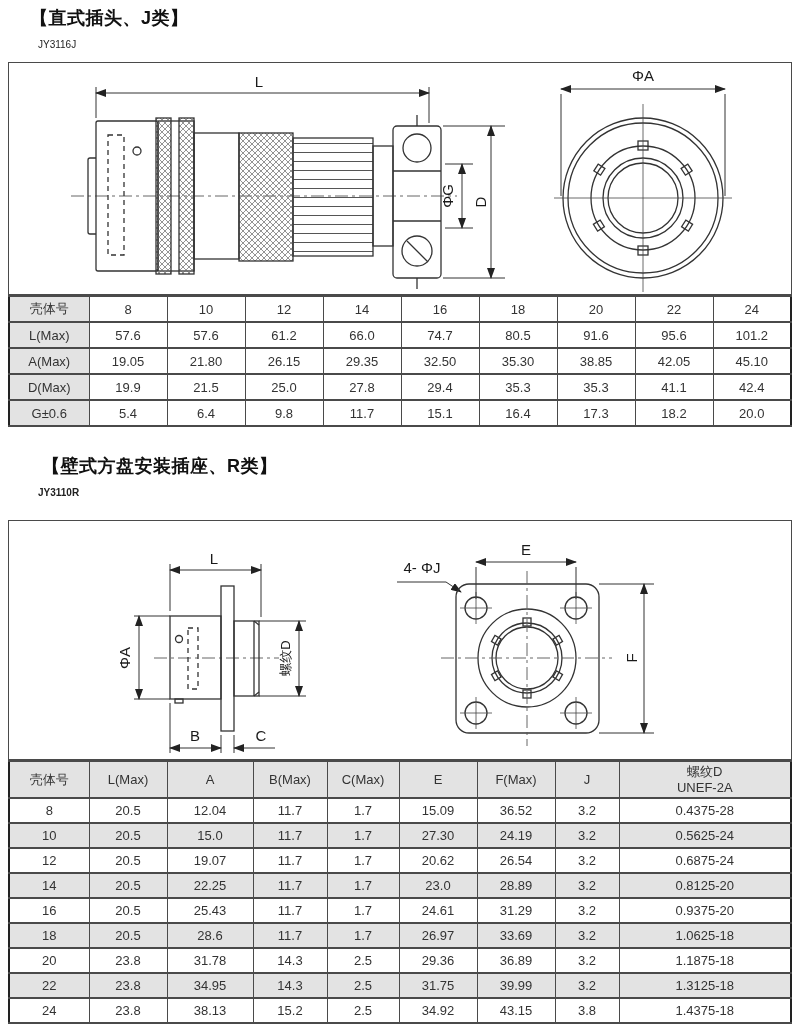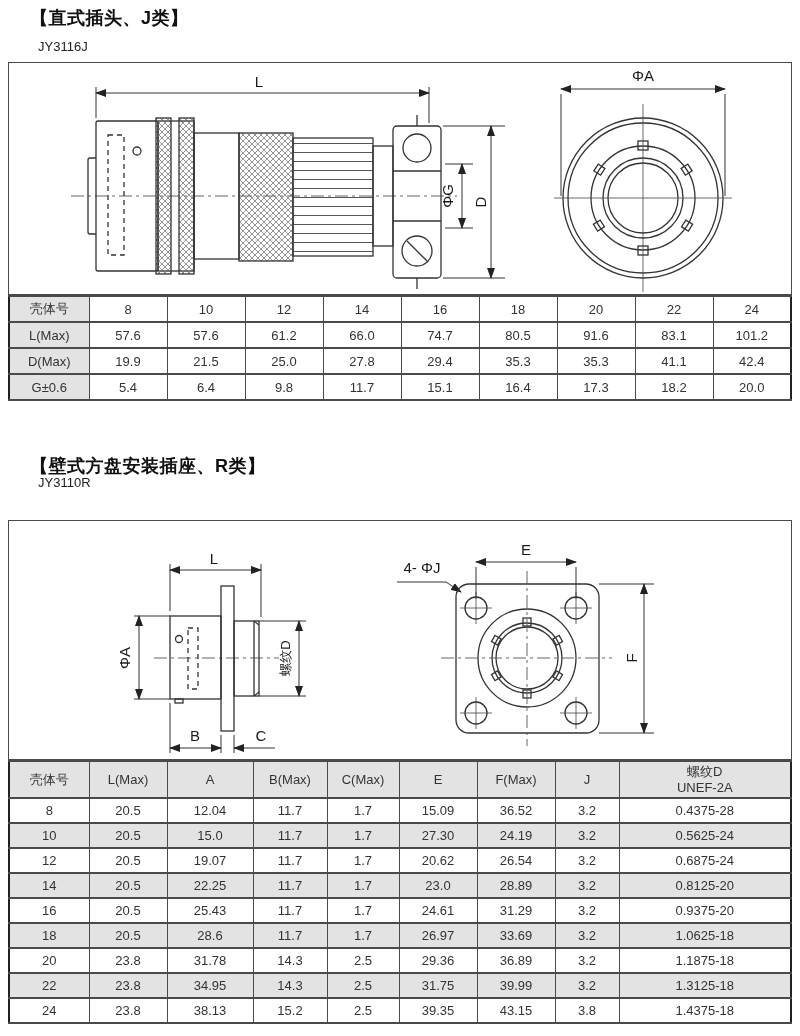--- a/index.html
+++ b/index.html
@@ -1,19 +1,19 @@
 <!DOCTYPE html>
 <html><head>
 <meta charset="utf-8">
 <style>
   html,body{margin:0;padding:0;background:#fff;}
   .page{position:relative;width:800px;height:1036px;background:#ffffff;
         font-family:"Liberation Sans","DejaVu Sans",sans-serif;color:#222;overflow:hidden;}
   .sec-heading{position:absolute;left:30px;margin:0;font-size:18px;font-weight:bold;color:#111;letter-spacing:.5px;}
-  .model{position:absolute;left:38px;font-size:13px;color:#222;}
+  .model{position:absolute;left:38px;font-size:10px;color:#222;}
   .panel{position:absolute;left:8px;width:782px;border:1px solid #4a4a4a;background:#fff;}
   .panel svg{display:block;}
   table{position:absolute;left:8px;width:784px;border-collapse:collapse;table-layout:fixed;
         font-size:13px;color:#333;background:#fff;}
   td,th{border:1px solid #4a4a4a;border-top-width:2px;border-bottom-width:2px;
         text-align:center;font-weight:normal;padding:0;overflow:hidden;white-space:nowrap;}
   table{border:2px solid #222;}
   .t1 td,.t1 th{height:24px;}
   .t2 td{height:23px;}
   .t2 th{height:35px;}
@@ -165,22 +165,34 @@
     </tr>
     <tr>
       <td class="gray">L(Max)</td>
       <td>57.6</td>
       <td>57.6</td>
       <td>61.2</td>
       <td>66.0</td>
       <td>74.7</td>
       <td>80.5</td>
       <td>91.6</td>
-      <td>83.1</td>
+      <td>95.6</td>
       <td>101.2</td>
+    </tr>
+    <tr>
+      <td class="gray">A(Max)</td>
+      <td>19.05</td>
+      <td>21.80</td>
+      <td>26.15</td>
+      <td>29.35</td>
+      <td>32.50</td>
+      <td>35.30</td>
+      <td>38.85</td>
+      <td>42.05</td>
+      <td>45.10</td>
     </tr>
     <tr>
       <td class="gray">D(Max)</td>
       <td>19.9</td>
       <td>21.5</td>
       <td>25.0</td>
       <td>27.8</td>
       <td>29.4</td>
       <td>35.3</td>
       <td>35.3</td>
@@ -195,22 +207,22 @@
       <td>11.7</td>
       <td>15.1</td>
       <td>16.4</td>
       <td>17.3</td>
       <td>18.2</td>
       <td>20.0</td>
     </tr>
   </tbody>
     </table>
 
-  <h2 class="sec-heading" style="top:454px;">【壁式方盘安装插座、R类】</h2>
-  <div class="model" style="top:475px;">JY3110R</div>
+  <h2 class="sec-heading" style="top:454px;margin-left:12px;">【壁式方盘安装插座、R类】</h2>
+  <div class="model" style="top:487px;font-weight:bold;">JY3110R</div>
 
   <div class="panel" style="top:520px;height:238px;">
     <svg width="782" height="238" viewBox="0 0 782 238">
 
       <line class="cl" x1="145" y1="137" x2="270" y2="137"></line>
 
       <g class="dim">
         <line x1="161" y1="43" x2="161" y2="90"></line>
         <line x1="252" y1="43" x2="252" y2="96"></line>
         <line x1="161" y1="49" x2="252" y2="49" marker-start="url(#arr)" marker-end="url(#arr)"></line>
@@ -431,20 +443,20 @@
       <td class="gray">39.99</td>
       <td class="gray">3.2</td>
       <td class="gray">1.3125-18</td>
     </tr>
     <tr>
       <td>24</td>
       <td>23.8</td>
       <td>38.13</td>
       <td>15.2</td>
       <td>2.5</td>
-      <td>39.35</td>
+      <td>34.92</td>
       <td>43.15</td>
       <td>3.8</td>
       <td>1.4375-18</td>
     </tr>
   </tbody>
     </table>
 </div>
 
 </body></html>

